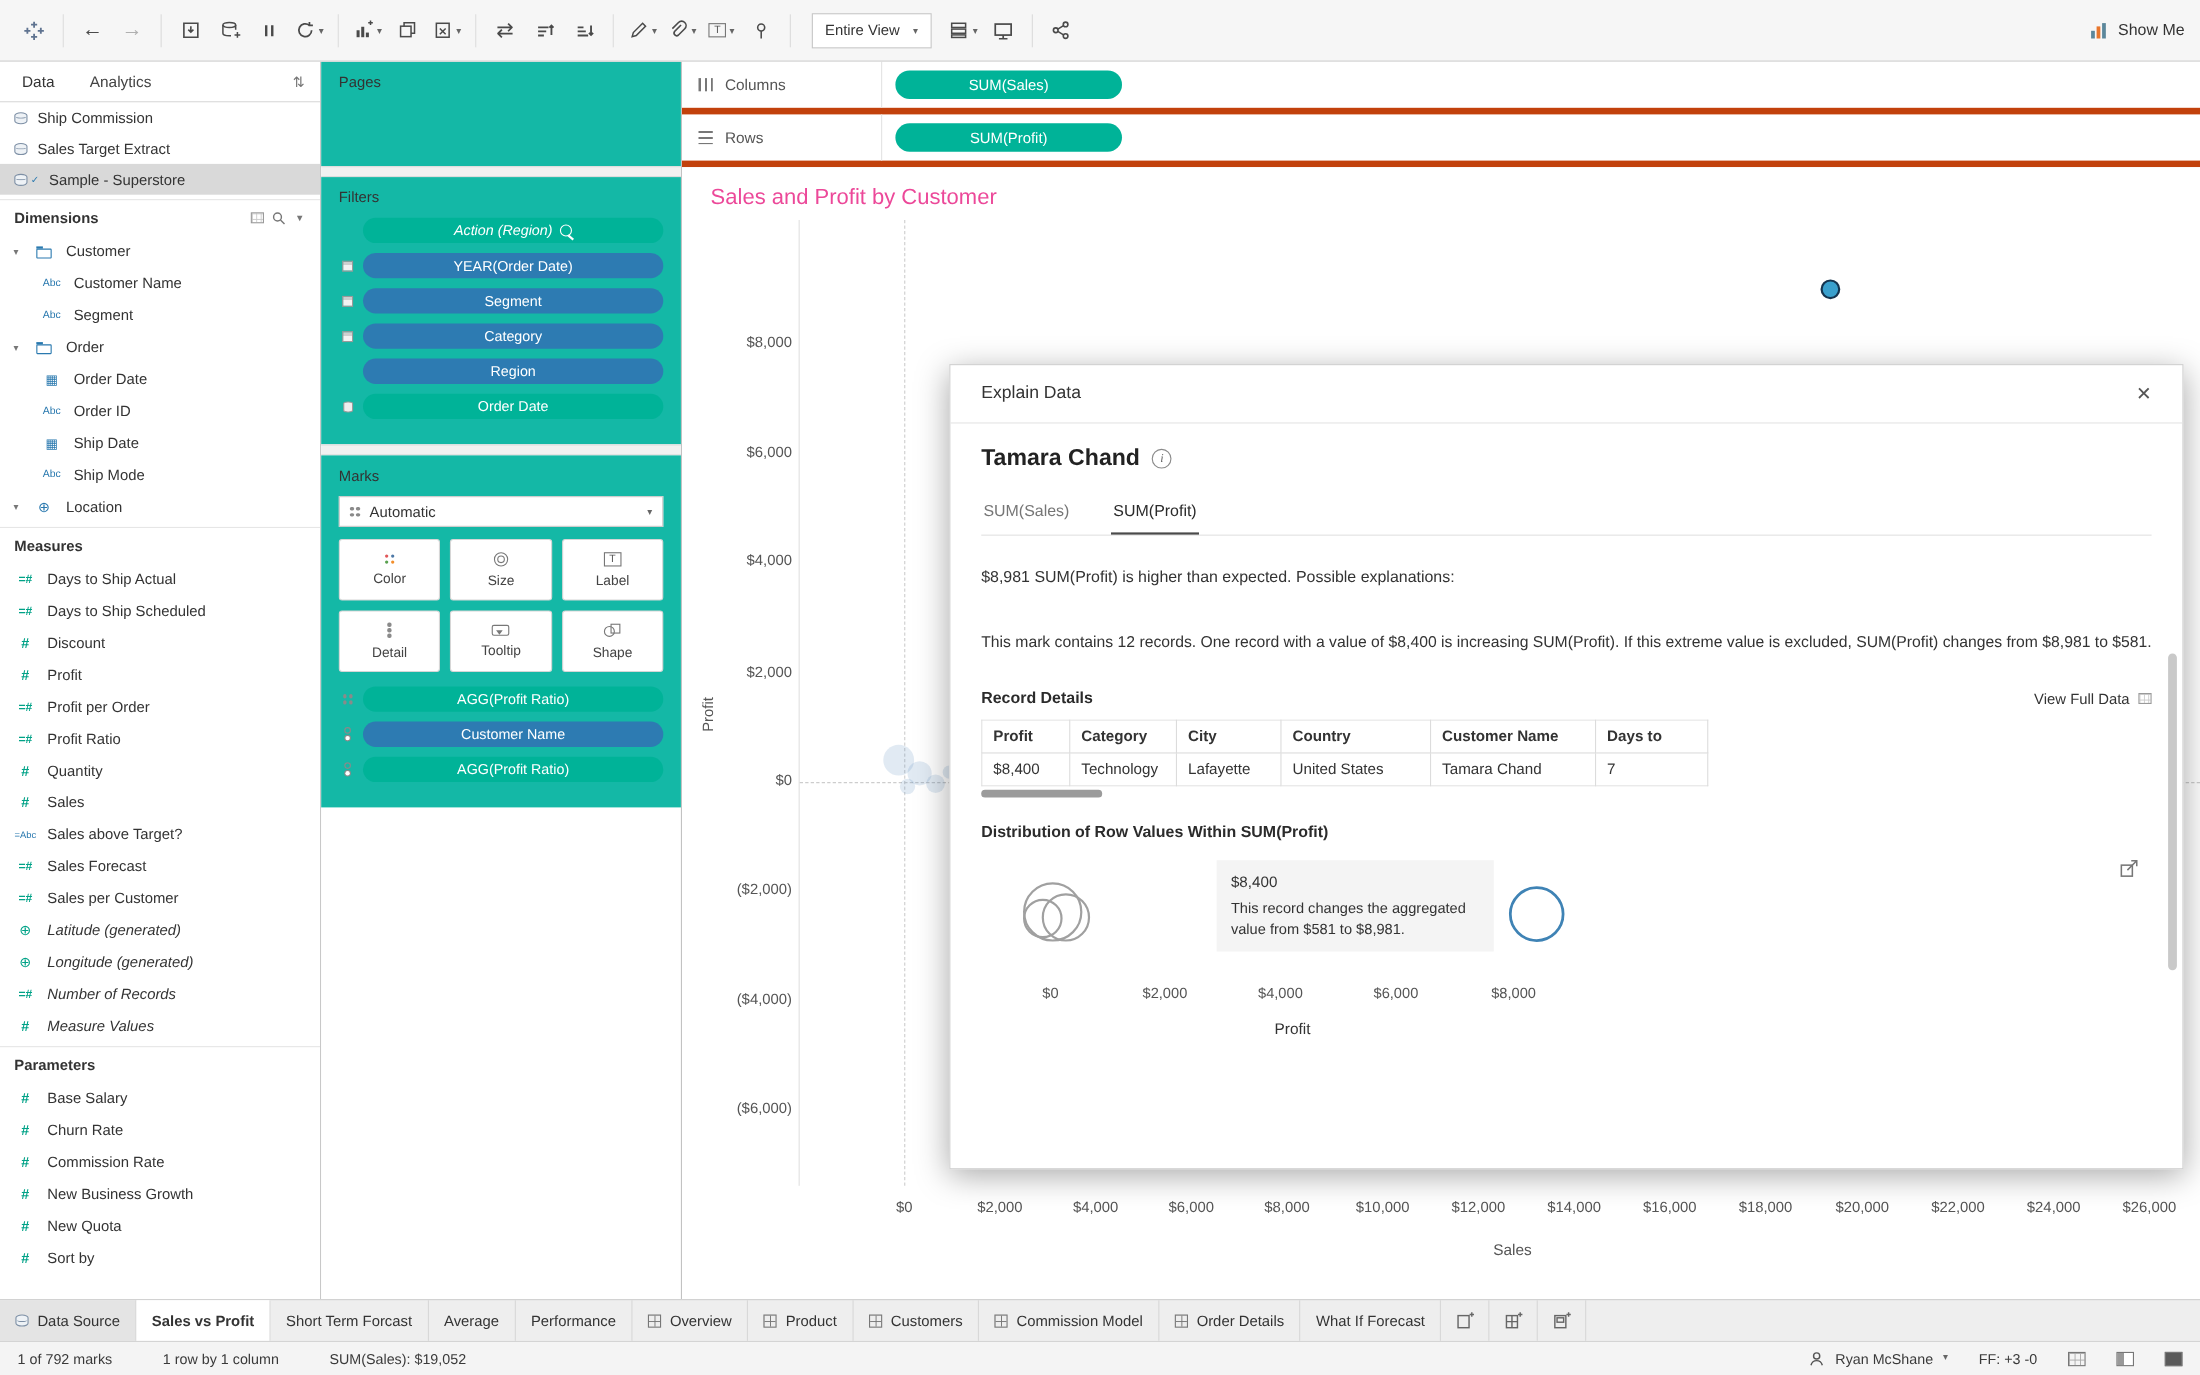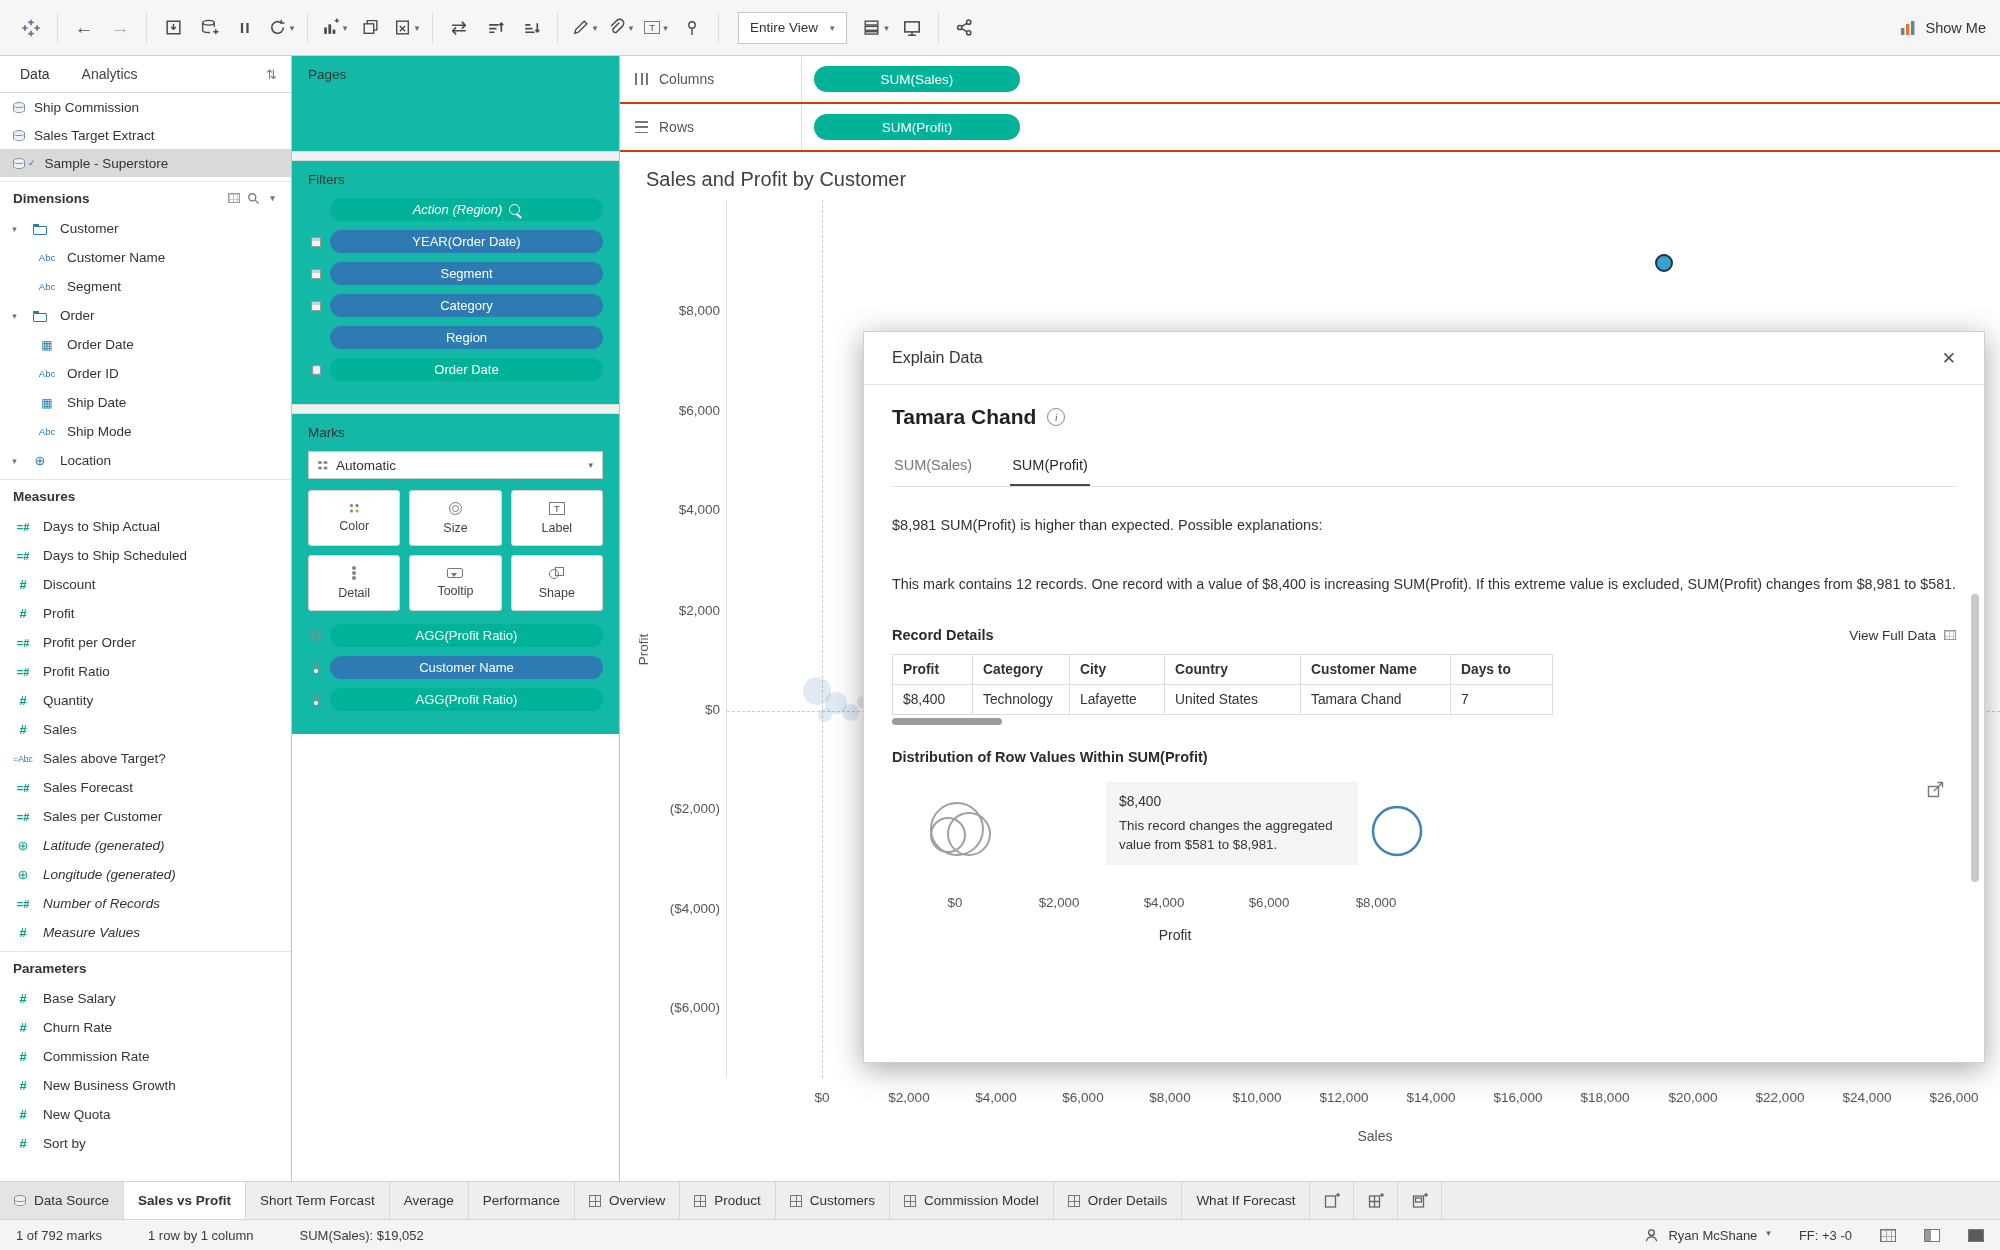--- a/index.html
+++ b/index.html
@@ -75,30 +75,30 @@
 .ic-detail{width:4px;height:14px;position:relative}
 .ic-detail::before{content:"";position:absolute;top:0;width:3.5px;height:3.5px;border-radius:50%;background:#8a8a8a;box-shadow:0 5px 0 #8a8a8a,0 10px 0 #8a8a8a}
 .ic-tip{width:16px;height:10px;border:1px solid #777;border-radius:2px;position:relative}
 .ic-tip::after{content:"";position:absolute;left:3px;bottom:-4px;border:4px solid transparent;border-top-color:#777;border-left-width:3px;border-right-width:3px}
 .ic-shape{width:15px;height:13px;position:relative}
 .ic-shape::before{content:"";position:absolute;left:0;top:2px;width:8px;height:8px;border:1.2px solid #777;border-radius:50%}
 .ic-shape::after{content:"";position:absolute;right:0;top:0;width:7px;height:7px;border:1.2px solid #777}
 
 
 #topshelves{position:absolute;top:56px;left:620px;right:0;background:#fff}
-.shelfrow{height:48px;border-bottom:2px solid #c2410c;display:flex;align-items:center}
+.shelfrow{height:48px;border-bottom:6px solid #c2410c;display:flex;align-items:center}
 .shelflabel{width:182px;height:100%;display:flex;align-items:center;gap:11px;padding:0 15px;font-size:14px;color:#555;border-right:1px solid #e3e3e3;flex:none}
 .ic-cols{width:13px;height:12px;background:repeating-linear-gradient(90deg,#777 0 2px,transparent 2px 5.5px)}
 .ic-rows{width:13px;height:12px;background:repeating-linear-gradient(#777 0 2px,transparent 2px 5.5px)}
 .shelfpills{display:flex;align-items:center;gap:7px;padding:0 12px}
 .bigpill{width:206px;height:26px;border-radius:13px;background:#00b398;color:#fff;font-size:13.5px;display:flex;align-items:center;justify-content:center}
 
 
 #chart{position:absolute;left:620px;top:152px;right:0;bottom:69px;background:#fff}
-#charttitle{position:absolute;left:26px;top:16px;font-size:20px;color:#404040}
+#charttitle{position:absolute;left:26px;top:16px;font-size:20px;color:#ec4899}
 .ytick{position:absolute;left:30px;width:70px;text-align:right;font-size:13.5px;color:#555}
 .xtick{position:absolute;top:938px;width:86px;margin-left:-43px;text-align:center;font-size:13.5px;color:#555}
 #ylab{position:absolute;left:8px;top:490px;font-size:13.5px;color:#555;transform:rotate(-90deg)}
 #xlab{position:absolute;left:655px;top:976px;width:200px;text-align:center;font-size:14px;color:#555}
 #yaxis{position:absolute;left:106px;top:48px;height:878px;border-left:1px solid #e0e0e0}
 #vgrid{position:absolute;left:202px;top:48px;height:878px;border-left:1px dashed #cdcdcd}
 #hgrid{position:absolute;left:107px;right:0;top:559px;border-top:1px dashed #cdcdcd}
 .mark-sel{position:absolute;left:1035px;top:102px;width:18px;height:18px;border-radius:50%;background:#3aa0cd;border:2.6px solid #15344f;box-shadow:0 0 0 1.5px rgba(255,255,255,.9)}
 .blob{position:absolute;border-radius:50%;background:rgba(90,140,190,.18)}
 

